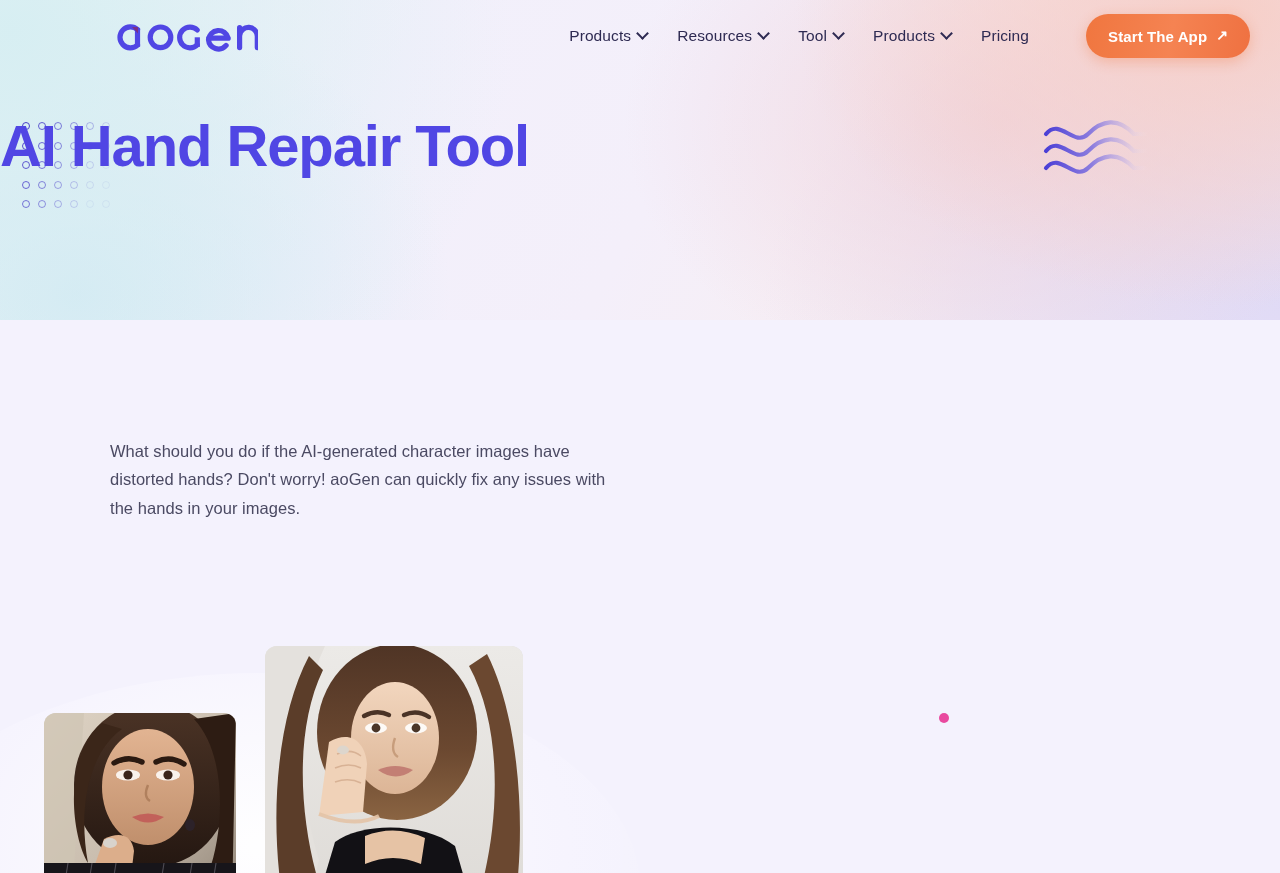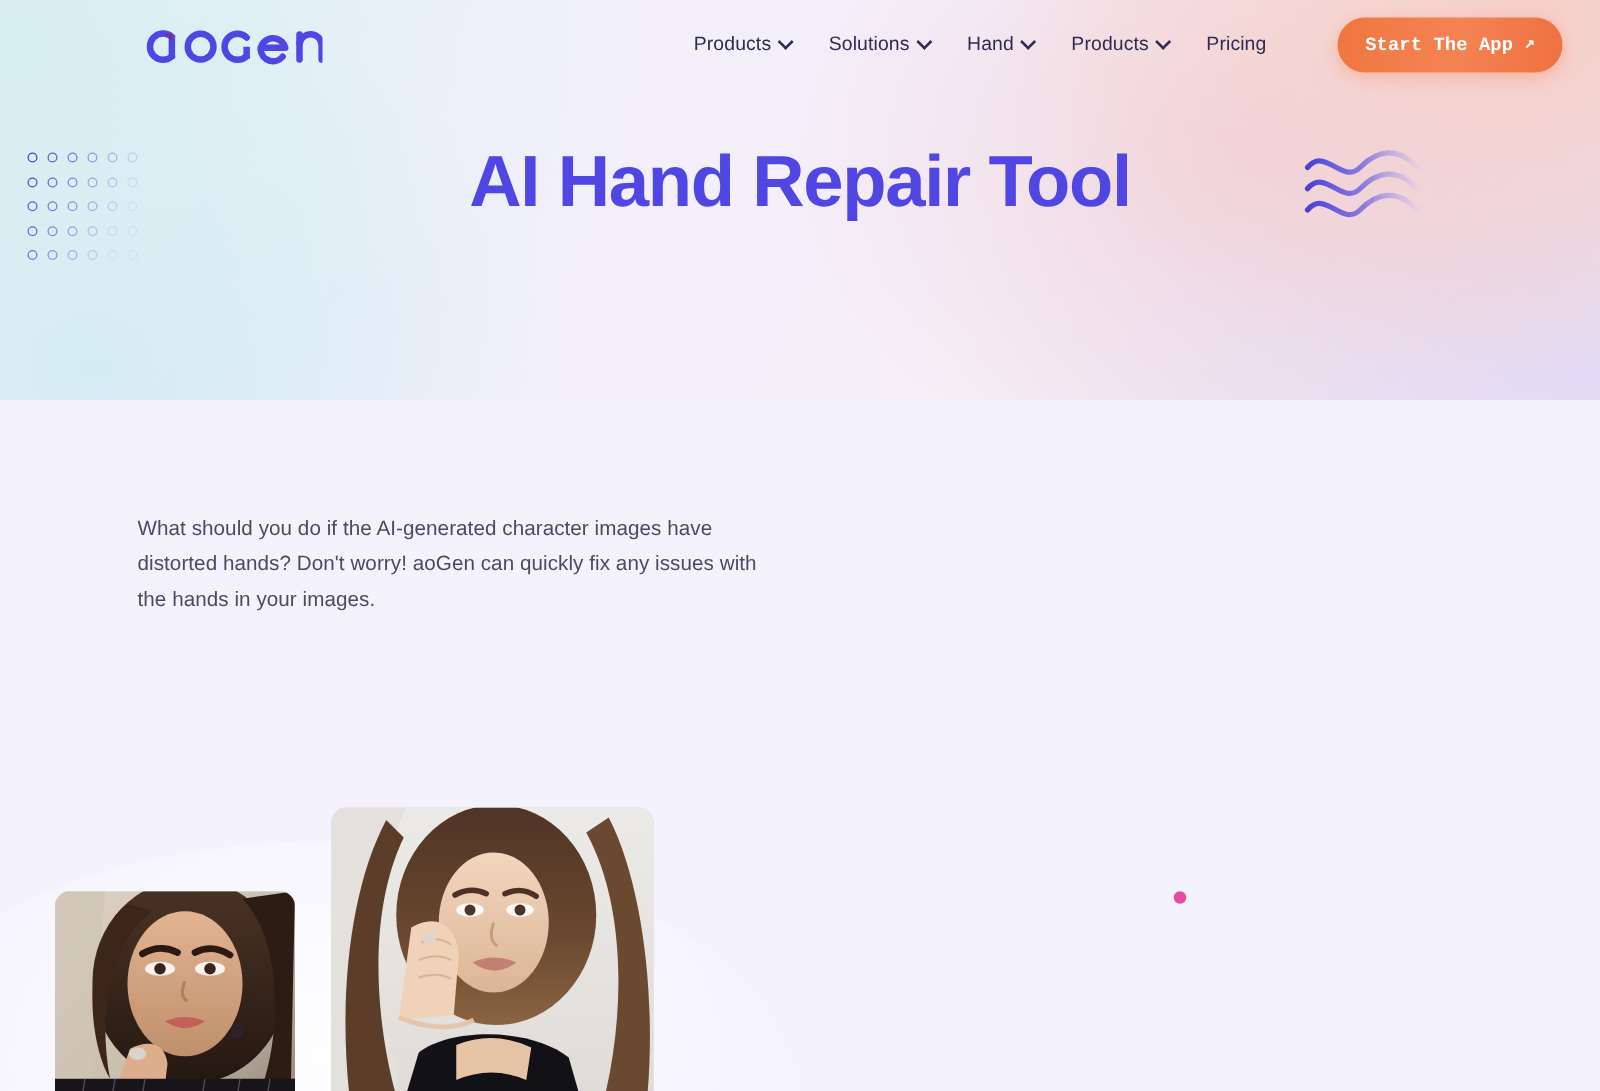--- a/index.html
+++ b/index.html
@@ -78,37 +78,36 @@
     margin-left: 27px;
     display: inline-flex;
     align-items: center;
     gap: 9px;
     height: 44px;
     padding: 12px 22px;
     border: none;
     border-radius: 999px;
     background: linear-gradient(100deg, #f0763f 0%, #f58352 52%, #ef7141 100%);
     color: #ffffff;
-    font-family: Liberation Mono, monospace;
+    font-family: Liberation Sans, sans-serif;
     font-size: 15px;
     font-weight: bold;
     letter-spacing: .1px;
     cursor: pointer;
     white-space: nowrap;
     box-shadow: 0 4px 13px rgba(240,118,63,.32);
   }
   .cta-arrow { font-size: 14px; line-height: 1; display:inline-block; transform: translateY(-1px); }
 
   
   .hero-title {
     position: absolute;
     top: 112px;
     left: 0;
     width: 1280px;
-    text-align: center;
     font-size: 58px;
     font-weight: bold;
     letter-spacing: -1.1px;
     color: #5046e4;
     z-index: 5;
   }
 
   
   .waves {
     position: absolute;
@@ -175,20 +174,21 @@
     color: #2b2356;
     margin-bottom: 22px;
   }
 
   .para {
     font-size: 16.5px;
     line-height: 1.72;
     color: #4b4a63;
     margin-bottom: 21px;
     letter-spacing: .05px;
+    margin-top: 28px;
   }
   .para:last-child { margin-bottom: 0; }
 
   
   .col-right {
     position: relative;
     width: 610px;
     flex: 0 0 610px;
   }
 
@@ -273,26 +273,26 @@
     </a>
 
     <div class="nav-links">
 
       <div class="nav-item">
         <span>Products</span>
         <span class="chev"></span>
       </div>
 
       <div class="nav-item">
-        <span>Solutions</span>
+        <span>Resources</span>
         <span class="chev"></span>
       </div>
 
       <div class="nav-item">
-        <span>Hand</span>
+        <span>Tool</span>
         <span class="chev"></span>
       </div>
 
       <div class="nav-item">
         <span>Products</span>
         <span class="chev"></span>
       </div>
 
       <div class="nav-item">
         <span>Pricing</span>

